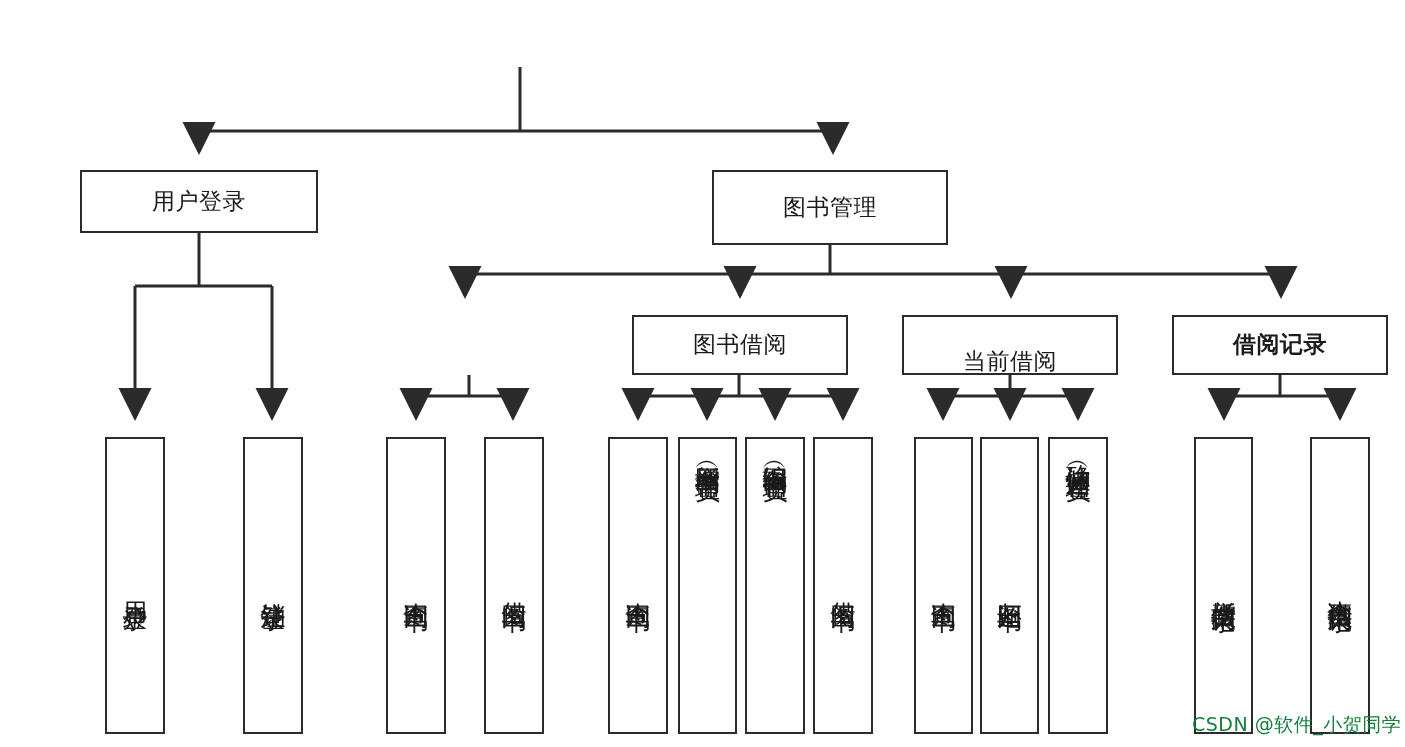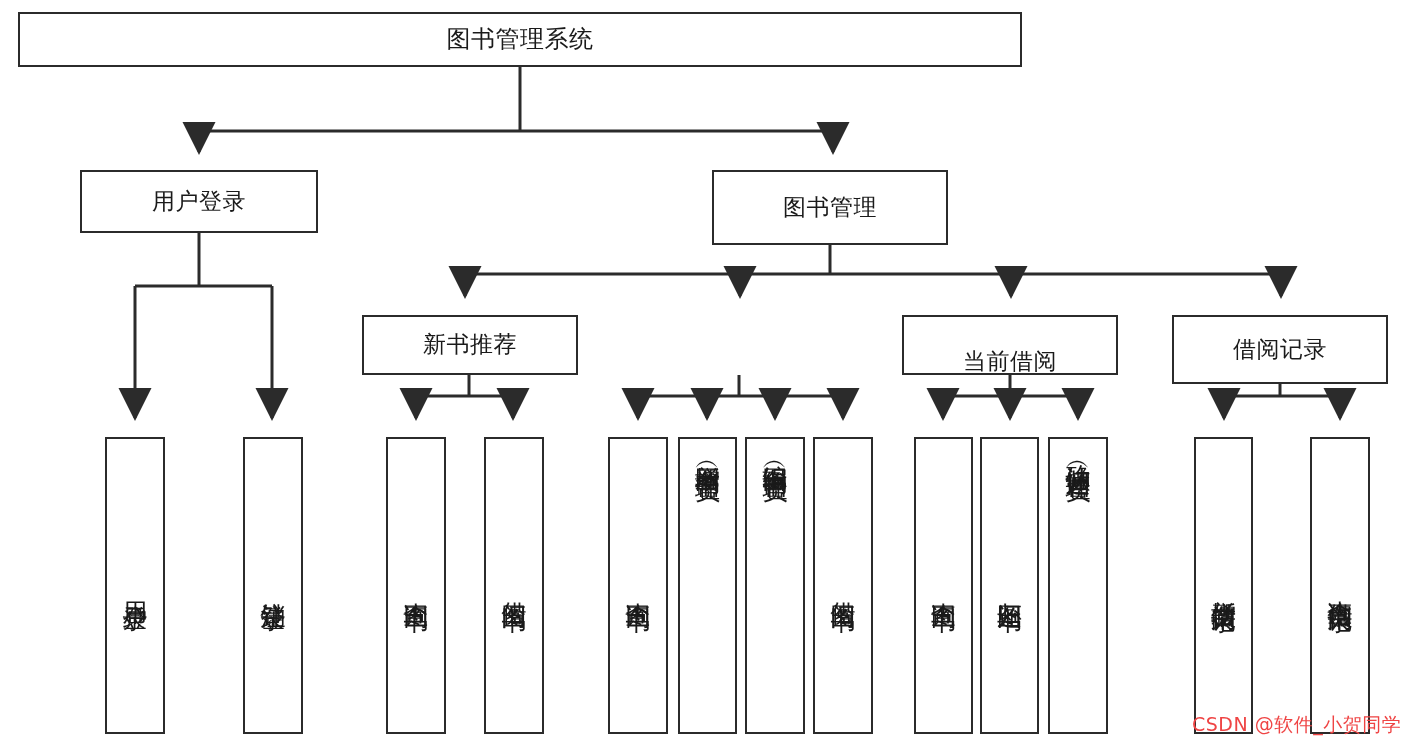--- a/index.html
+++ b/index.html
@@ -65,21 +65,21 @@
     white-space: nowrap;
   }
   
   .node.vert.centered {
     align-items: center;
     padding-top: 0;
   }
   .watermark {
     position: absolute;
     font-size: 19px;
-    color: #ef4444;
+    color: #15803d;
     white-space: nowrap;
     letter-spacing: 0.5px;
   }
 </style>
 </head>
 <body>
 
 <div id="canvas">
 
   <svg id="edges" viewBox="0 0 1405 747" xmlns="http://www.w3.org/2000/svg">
@@ -129,42 +129,39 @@
       <path d="M 1010 396 L 1010 418" marker-end="url(#arrowdn)"></path>
       <path d="M 1078 396 L 1078 418" marker-end="url(#arrowdn)"></path>
 
       <path d="M 1280 375 L 1280 396"></path>
       <path d="M 1224 396 L 1340 396"></path>
       <path d="M 1224 396 L 1224 418" marker-end="url(#arrowdn)"></path>
       <path d="M 1340 396 L 1340 418" marker-end="url(#arrowdn)"></path>
     </g>
   </svg>
 
-  <div class="node horiz root" style="left:18px; top:12px; width:1004px; height:55px;">
-    <span class="label">图书管理系统</span>
-  </div>
 
   <div class="node horiz" style="left:80px; top:170px; width:238px; height:63px;">
     <span class="label">用户登录</span>
   </div>
 
   <div class="node horiz" style="left:712px; top:170px; width:236px; height:75px;">
     <span class="label">图书管理</span>
   </div>
 
-  <div class="node horiz" style="left:362px; top:315px; width:216px; height:60px;">
-    <span class="label">新书推荐</span>
-  </div>
-
+
+  <div class="node horiz" style="left:632px; top:315px; width:216px; height:60px;">
+    <span class="label">图书借阅</span>
+  </div>
 
   <div class="node horiz" style="left:902px; top:315px; width:216px; height:60px;align-items:flex-end;">
     <span class="label">当前借阅</span>
   </div>
 
-  <div class="node horiz" style="left:1172px; top:315px; width:216px; height:69px;">
+  <div class="node horiz" style="left:1172px; top:315px; width:216px; height:60px;font-weight:bold;">
     <span class="label">借阅记录</span>
   </div>
 
   <div class="node vert centered" style="left:105px; top:437px; width:60px; height:297px;">
     <span class="label">用户登录</span>
   </div>
 
   <div class="node vert centered" style="left:243px; top:437px; width:60px; height:297px;">
     <span class="label">注销登录</span>
   </div>

